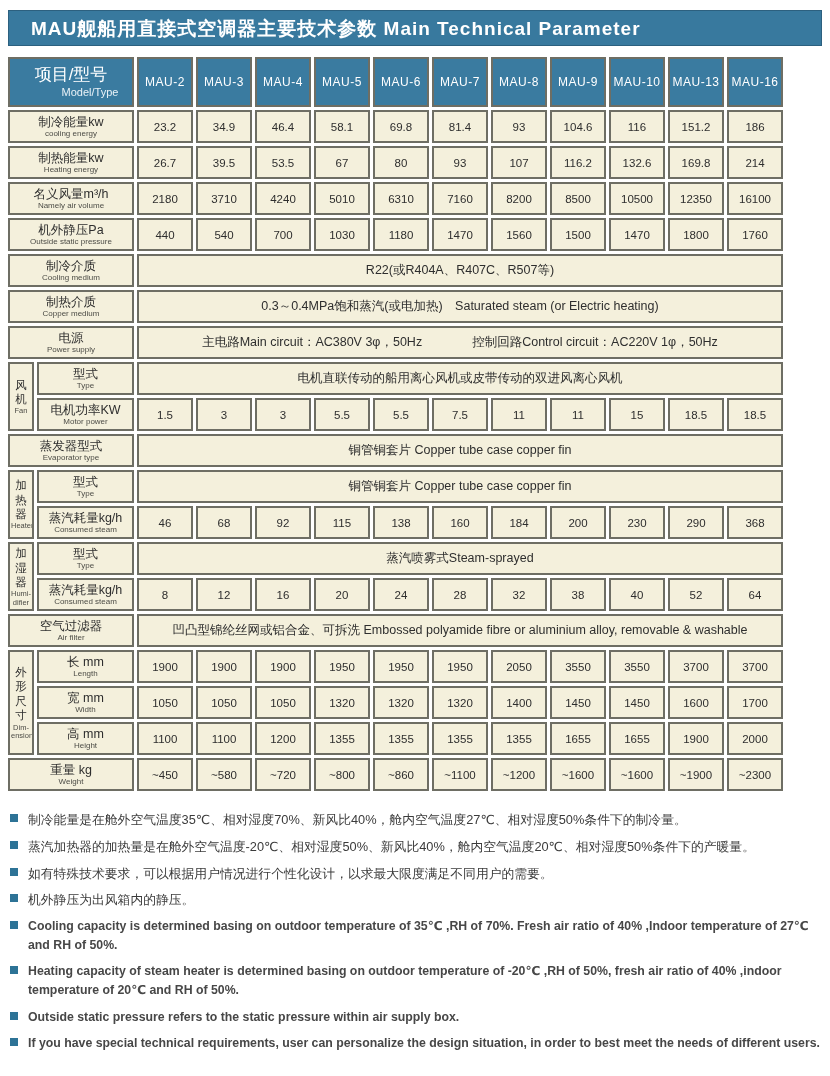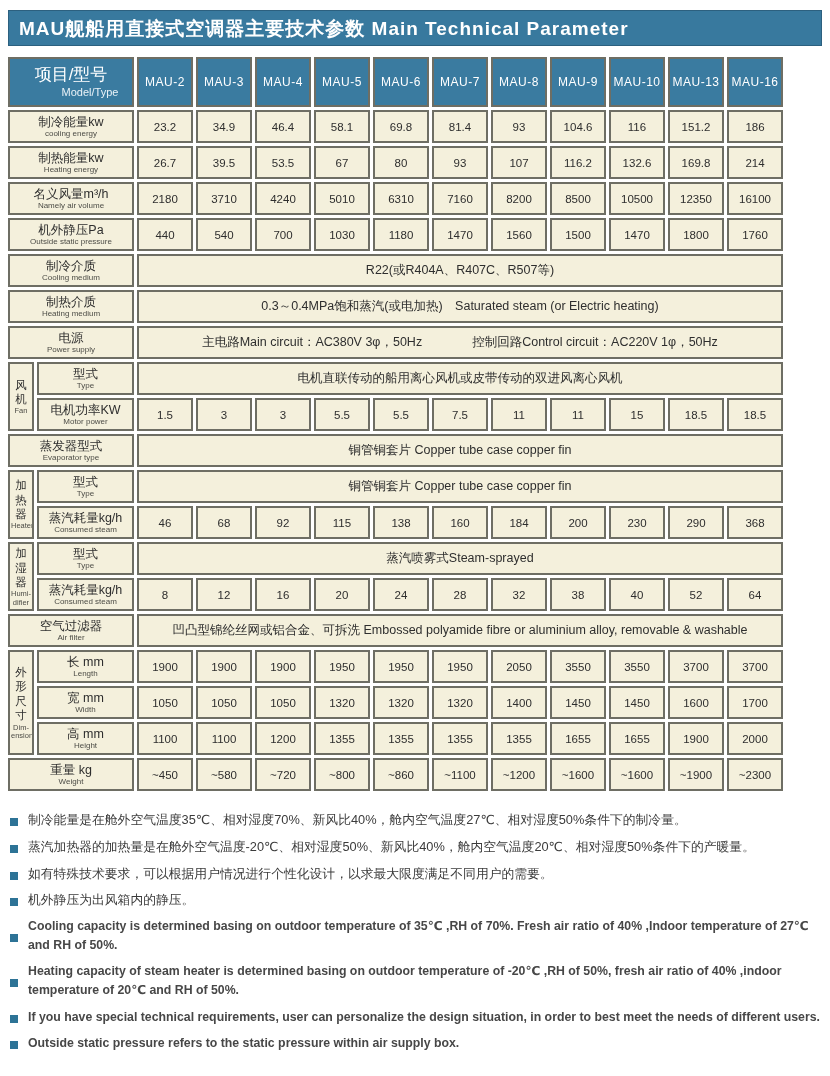--- a/index.html
+++ b/index.html
@@ -4,21 +4,21 @@
 <style>
   html,body{margin:0;padding:0;}
   body{
     width:830px;height:1076px;background:#ffffff;
     font-family:"Liberation Sans","DejaVu Sans",sans-serif;
     color:#3a3a3a;position:relative;overflow:hidden;
   }
   .title-bar{
     margin:10px 8px 0 8px;height:36px;line-height:36px;
     background:#38799e;border:1px solid #2c607f;color:#fff;
-    font-size:19px;font-weight:bold;padding-left:10px;letter-spacing:1px;
+    font-size:19px;font-weight:bold;padding-left:22px;letter-spacing:1px;
     box-sizing:border-box;
   }
   table.spec{
     border-collapse:separate;border-spacing:3px;
     margin:8px 5px 0 5px;width:781px;table-layout:fixed;
   }
   table.spec td{
     border:2px solid #6e6e64;background:#f4f0dc;text-align:center;
     vertical-align:middle;padding:0 1px;color:#2e2e2e;overflow:hidden;
   }
@@ -29,21 +29,21 @@
   td.hdr .en{font-size:11px;color:#eaf2f7;margin-top:2px;padding-left:38px;}
   td.hdr.model{font-size:12px;letter-spacing:0.5px;}
   .zh{font-size:12.5px;line-height:1.15;}
   .en{font-size:8px;color:#4c4c46;line-height:1.05;margin-top:1px;}
   td.val{font-size:11.5px;}
   td.wide{font-size:12.5px;}
   td.grp{padding:0;}
   td.grp .gzh{font-size:11.5px;line-height:1.25;}
   td.grp .gen{font-size:7.5px;color:#4c4c46;white-space:pre-line;line-height:1.1;margin-top:1px;}
   .notes{margin:16px 10px 0 10px;}
-  .note-item{display:flex;align-items:center;margin-bottom:7px;}
+  .note-item{display:flex;align-items:flex-start;margin-bottom:7px;}
   .note-item .sq{flex:0 0 8px;width:8px;height:8px;background:#2d7396;margin:4px 10px 0 0;}
   .note-item .txt{font-size:12.8px;line-height:1.55;color:#3b3b3b;}
   .note-item.en .txt{font-size:12.3px;color:#474747;font-weight:bold;}
 </style>
 </head>
 <body>
 
 <div class="title-bar">
   <span>MAU舰船用直接式空调器主要技术参数 Main Technical Parameter</span>
 </div>
@@ -153,21 +153,21 @@
       <tr>
         <td class="lab" colspan="2">
           <div class="zh">制冷介质</div>
           <div class="en">Cooling medium</div>
         </td>
         <td class="wide" colspan="11">R22(或R404A、R407C、R507等)</td>
       </tr>
       <tr>
         <td class="lab" colspan="2">
           <div class="zh">制热介质</div>
-          <div class="en">Heating medium</div>
+          <div class="en">Copper medium</div>
         </td>
         <td class="wide" colspan="11">0.3～0.4MPa饱和蒸汽(或电加热)　Saturated steam (or Electric heating)</td>
       </tr>
       <tr>
         <td class="lab" colspan="2">
           <div class="zh">电源</div>
           <div class="en">Power supply</div>
         </td>
         <td class="wide" colspan="11">主电路Main circuit：AC380V 3φ，50Hz　　　　控制回路Control circuit：AC220V 1φ，50Hz</td>
       </tr>
@@ -374,19 +374,19 @@
     <div class="note-item en">
       <span class="sq"></span>
       <span class="txt">Cooling capacity is determined basing on outdoor temperature of 35℃ ,RH of 70%. Fresh air ratio of 40% ,Indoor temperature of 27℃ and RH of 50%.</span>
     </div>
     <div class="note-item en">
       <span class="sq"></span>
       <span class="txt">Heating capacity of steam heater is determined basing on outdoor temperature of -20℃ ,RH of 50%, fresh air ratio of 40% ,indoor temperature of 20℃ and RH of 50%.</span>
     </div>
     <div class="note-item en">
       <span class="sq"></span>
+      <span class="txt">Outside static pressure refers to the static pressure within air supply box.</span>
+    </div>
+    <div class="note-item en">
+      <span class="sq"></span>
       <span class="txt">If you have special technical requirements, user can personalize the design situation, in order to best meet the needs of different users.</span>
-    </div>
-    <div class="note-item en">
-      <span class="sq"></span>
-      <span class="txt">Outside static pressure refers to the static pressure within air supply box.</span>
     </div>
   </div>
 
 </body></html>

